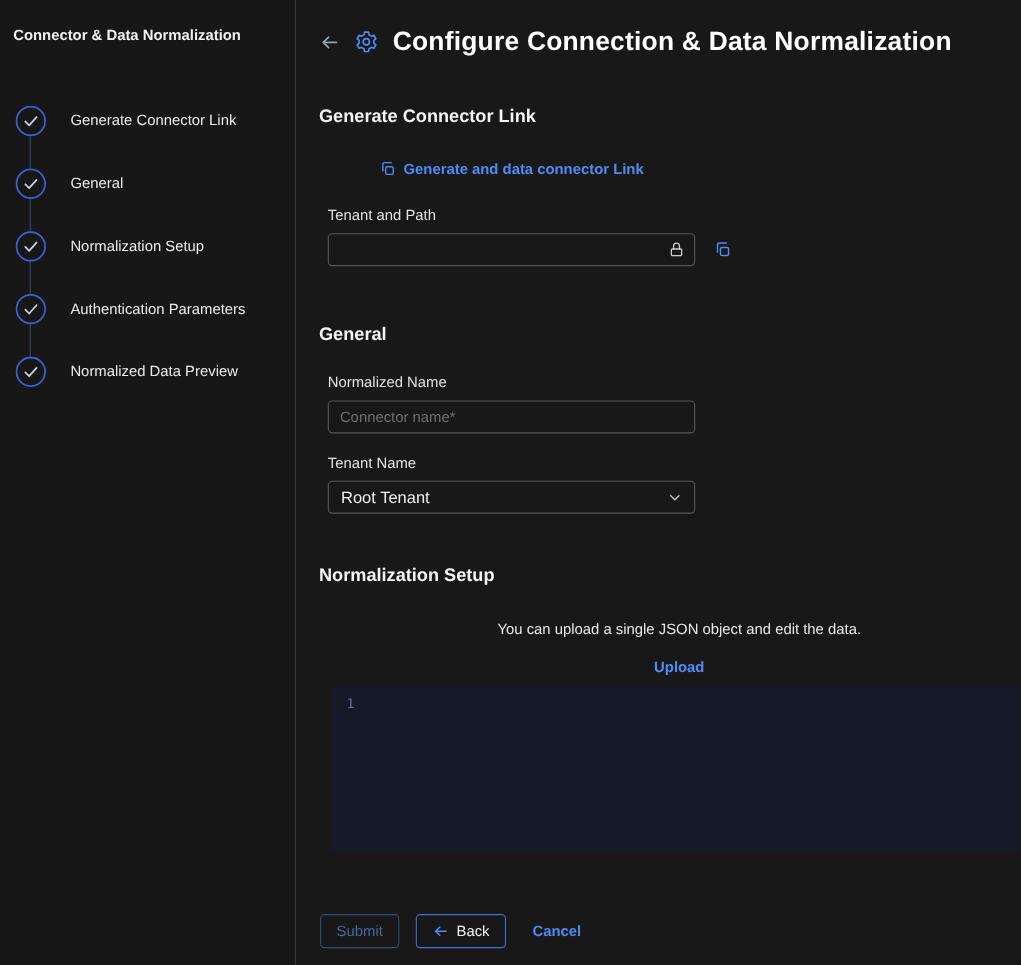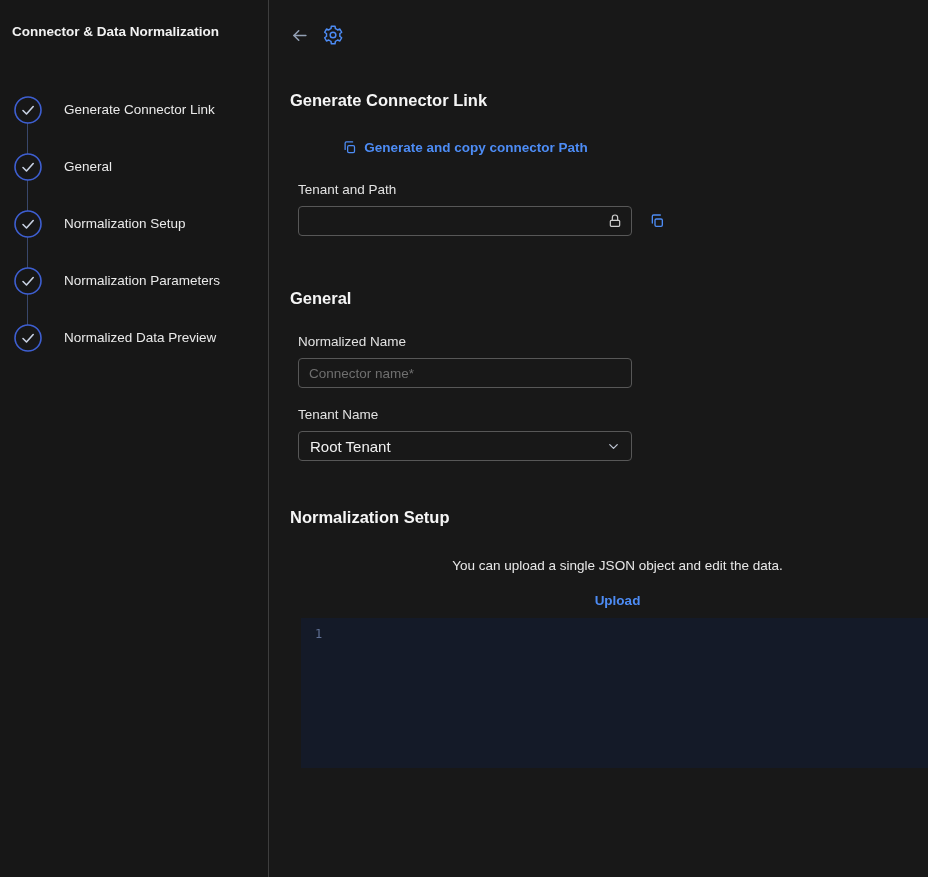--- a/index.html
+++ b/index.html
@@ -267,21 +267,21 @@
       </span>
       <span class="step-label">Normalization Setup</span>
     </div>
     <div class="step">
       <span class="step-circle">
         <svg viewBox="0 0 28 28" fill="none">
             <circle cx="14" cy="14" r="13" fill="#171717" stroke="#3e5fd1" stroke-width="1.6"></circle>
             <polyline points="9 14.5 12.5 18 19.2 10.5" stroke="#c9d2e3" stroke-width="1.6" fill="none" stroke-linecap="round" stroke-linejoin="round"></polyline>
           </svg>
       </span>
-      <span class="step-label">Normalization Parameters</span>
+      <span class="step-label">Authentication Parameters</span>
     </div>
     <div class="step">
       <span class="step-circle">
         <svg viewBox="0 0 28 28" fill="none">
             <circle cx="14" cy="14" r="13" fill="#171717" stroke="#3e5fd1" stroke-width="1.6"></circle>
             <polyline points="9 14.5 12.5 18 19.2 10.5" stroke="#c9d2e3" stroke-width="1.6" fill="none" stroke-linecap="round" stroke-linejoin="round"></polyline>
           </svg>
       </span>
       <span class="step-label">Normalized Data Preview</span>
     </div>
@@ -296,33 +296,34 @@
           <line x1="20" y1="12" x2="5" y2="12"></line>
           <polyline points="11 6 5 12 11 18"></polyline>
         </svg>
     </span>
     <span class="gear">
       <svg viewBox="0 0 24 24" fill="none" stroke="currentColor" stroke-width="1.6" stroke-linecap="round" stroke-linejoin="round">
           <circle cx="12" cy="12" r="3.1"></circle>
           <path d="M19.4 13.4a7.6 7.6 0 0 0 0-2.8l2.1-1.6-2-3.5-2.5 1a7.6 7.6 0 0 0-2.4-1.4L14.2 2.4h-4l-.4 2.7a7.6 7.6 0 0 0-2.4 1.4l-2.5-1-2 3.5 2.1 1.6a7.6 7.6 0 0 0 0 2.8l-2.1 1.6 2 3.5 2.5-1a7.6 7.6 0 0 0 2.4 1.4l.4 2.7h4l.4-2.7a7.6 7.6 0 0 0 2.4-1.4l2.5 1 2-3.5z"></path>
         </svg>
     </span>
+    <h1 class="page-title">Configure Connection &amp; Data Normalization</h1>
   </div>
 
   <h2 class="section-heading h-gen-link">Generate Connector Link</h2>
 
   <div class="gen-copy-row">
     <a class="link-blue">
       <span class="icon-16">
         <svg viewBox="0 0 24 24" fill="none" stroke="currentColor" stroke-width="2" stroke-linecap="round" stroke-linejoin="round">
             <rect x="9" y="9" width="11" height="11" rx="2"></rect>
             <path d="M5 15V5a2 2 0 0 1 2-2h10"></path>
           </svg>
       </span>
-      <span>Generate and copy connector Path</span>
+      <span>Generate and data connector Link</span>
     </a>
   </div>
 
   <div class="field-label indent lab-method">Tenant and Path</div>
   <div class="input-row indent">
     <div class="input-wrap">
       <input class="text-input" type="text" readonly="" style="">
       <span class="lock-icon">
         <svg viewBox="0 0 24 24" fill="none" stroke="currentColor" stroke-width="1.8" stroke-linecap="round">
             <rect x="5" y="11" width="14" height="9" rx="1.5"></rect>
@@ -363,14 +364,27 @@
   <div class="upload-row">
     <span class="upload-hint">You can upload a single JSON object and edit the data.</span>
     <span class="upload-link">Upload</span>
   </div>
 
   <div class="code-editor">
     <div class="gutter">1</div>
     <div class="editor-body"></div>
   </div>
 
+  <div class="footer-row">
+    <button class="btn btn-submit">Submit</button>
+    <button class="btn btn-back">
+      <span class="arr">
+        <svg viewBox="0 0 24 24" fill="none" stroke="currentColor" stroke-width="2.2" stroke-linecap="round" stroke-linejoin="round">
+            <line x1="20" y1="12" x2="5" y2="12"></line>
+            <polyline points="11 6 5 12 11 18"></polyline>
+          </svg>
+      </span>
+      <span>Back</span>
+    </button>
+    <span class="cancel-link">Cancel</span>
+  </div>
 
 </main>
 
 </body></html>

